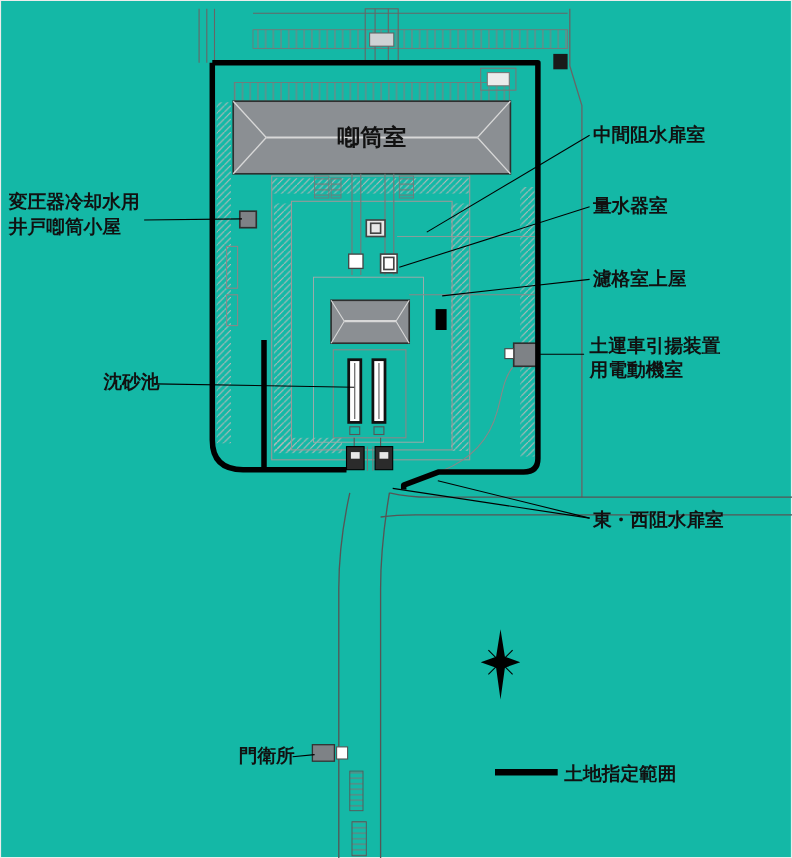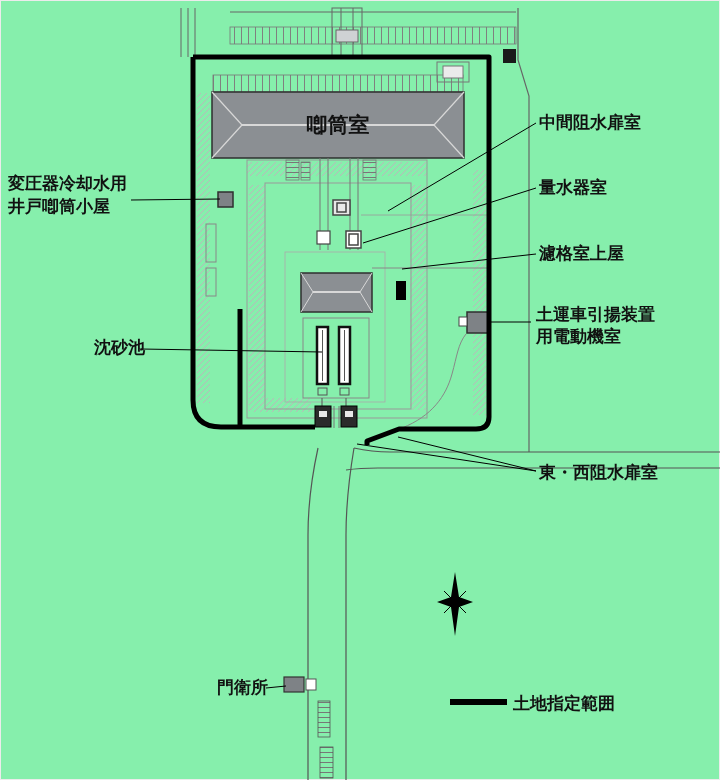--- a/index.html
+++ b/index.html
@@ -1,17 +1,17 @@
 <!DOCTYPE html>
 <html><head>
 <meta charset="utf-8">
 <title>Site Plan</title>
 <style>
   html,body{margin:0;padding:0;background:#fff;}
-  .canvas{position:relative;width:720px;height:780px;background:#86efac;
+  .canvas{position:relative;width:720px;height:780px;background:#14b8a6;
           box-shadow:inset 0 0 0 1px #ececec;overflow:hidden;
           font-family:"DejaVu Sans",sans-serif;}
   svg{display:block;}
   text{font-family:"DejaVu Sans",sans-serif;font-weight:700;fill:#111;}
   .lbl{font-size:17px;}
   .lbl-big{font-size:21px;}
 </style>
 </head>
 <body>
 

